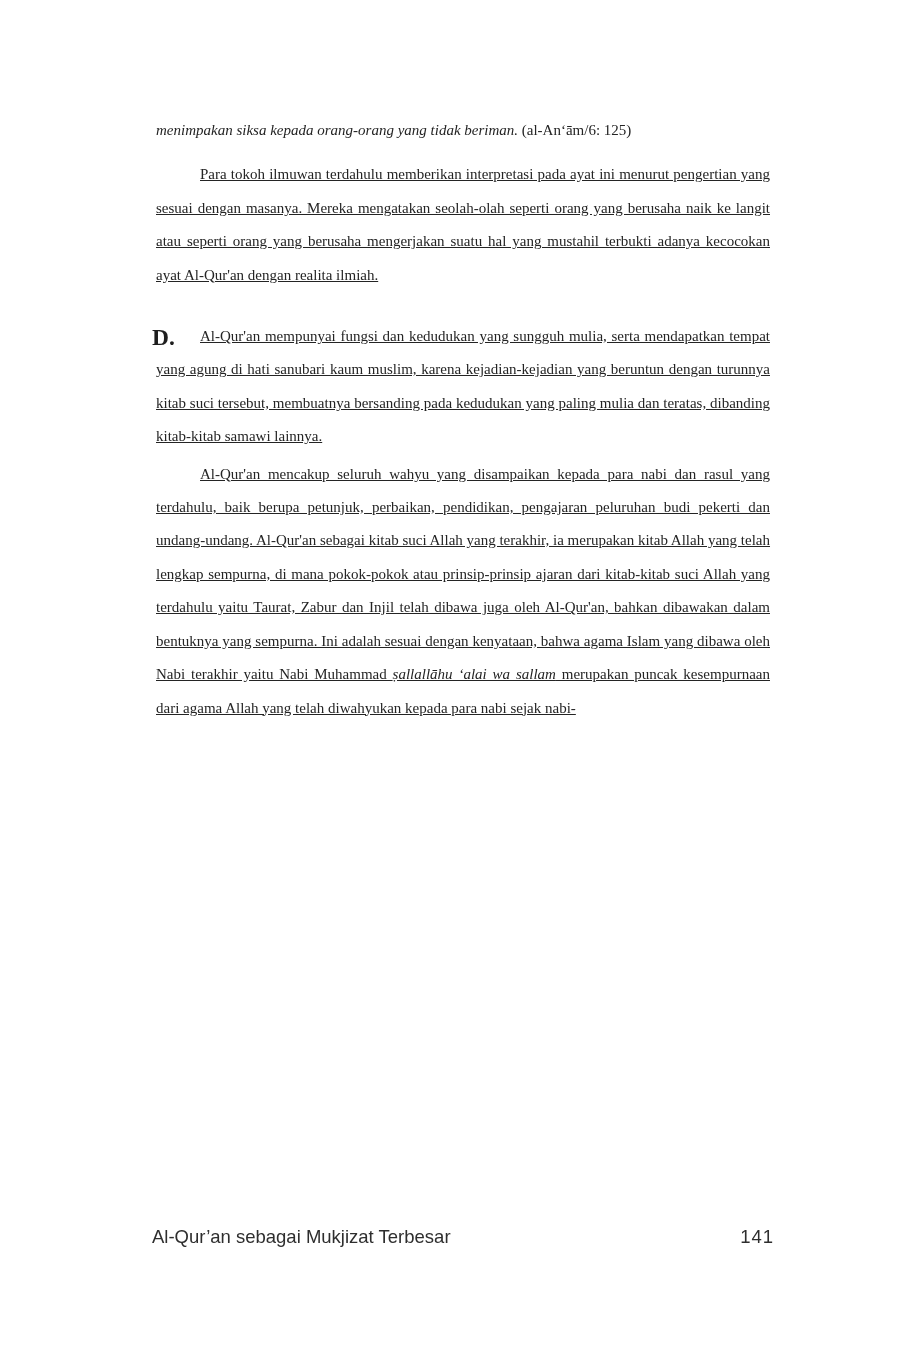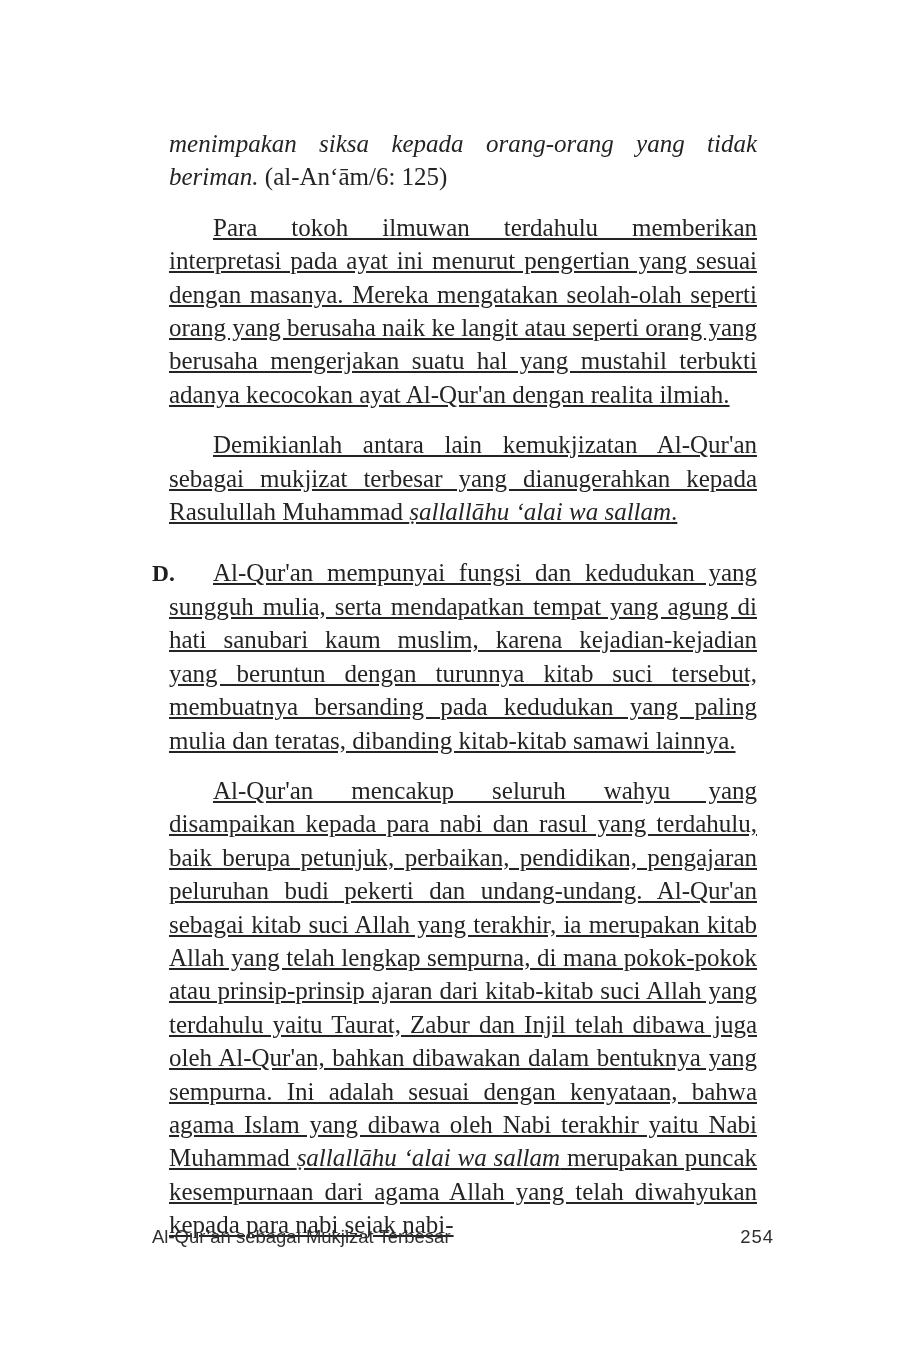--- a/index.html
+++ b/index.html
@@ -16,23 +16,23 @@
     color: #242424;
     overflow: hidden;
   }
   .content {
     position: absolute;
     left: 152px;
     top: 110px;
     width: 622px;
   }
   .content p {
-    margin: 17px;
+    margin: 4px;
     text-align: justify;
-    font-size: 25px;
+    font-size: 15px;
     line-height: 33.4px;
   }
   .quote {
     margin-bottom: 11px !important;
   }
   .para {
     text-indent: 44px;
     text-decoration: underline;
   }
   .heading {
@@ -70,29 +70,28 @@
 </head>
 <body>
 
 <div class="page">
   <div class="content">
 
     <p class="quote"><span style="font-style: italic;">menimpakan siksa kepada orang-orang yang tidak beriman.</span><span> (al-An‘ām/6: 125)</span></p>
 
     <p class="para"><span>Para tokoh ilmuwan terdahulu memberikan interpretasi pada ayat ini menurut pengertian yang sesuai dengan masanya. Mereka mengatakan seolah-olah seperti orang yang berusaha naik ke langit atau seperti orang yang berusaha mengerjakan suatu hal yang mustahil terbukti adanya kecocokan ayat Al-Qur'an dengan realita ilmiah.</span></p>
 
-    <p class="para"><span>Demikianlah antara lain kemukjizatan Al-Qur'an sebagai mukjizat terbesar yang dianugerahkan kepada Rasulullah Muhammad </span><span style="font-style: italic;">ṣallallāhu ‘alai wa sallam</span><span>.</span></p>
 
     <div class="heading">
       <span class="heading-label">D.</span>
     </div>
 
     <p class="para"><span>Al-Qur'an mempunyai fungsi dan kedudukan yang sungguh mulia, serta mendapatkan tempat yang agung di hati sanubari kaum muslim, karena kejadian-kejadian yang beruntun dengan turunnya kitab suci tersebut, membuatnya bersanding pada kedudukan yang paling mulia dan teratas, dibanding kitab-kitab samawi lainnya.</span></p>
 
     <p class="para"><span>Al-Qur'an mencakup seluruh wahyu yang disampaikan kepada para nabi dan rasul yang terdahulu, baik berupa petunjuk, perbaikan, pendidikan, pengajaran peluruhan budi pekerti dan undang-undang. Al-Qur'an sebagai kitab suci Allah yang terakhir, ia merupakan kitab Allah yang telah lengkap sempurna, di mana pokok-pokok atau prinsip-prinsip ajaran dari kitab-kitab suci Allah yang terdahulu yaitu Taurat, Zabur dan Injil telah dibawa juga oleh Al-Qur'an, bahkan dibawakan dalam bentuknya yang sempurna. Ini adalah sesuai dengan kenyataan, bahwa agama Islam yang dibawa oleh Nabi terakhir yaitu Nabi Muhammad </span><span style="font-style: italic;">ṣallallāhu ‘alai wa sallam</span><span> merupakan puncak kesempurnaan dari agama Allah yang telah diwahyukan kepada para nabi sejak nabi-</span></p>
 
   </div>
 
   <div class="footer">
     <span class="footer-title">Al-Qur’an sebagai Mukjizat Terbesar</span>
-    <span class="footer-page">254</span>
+    <span class="footer-page">141</span>
   </div>
 </div>
 
 </body></html>

